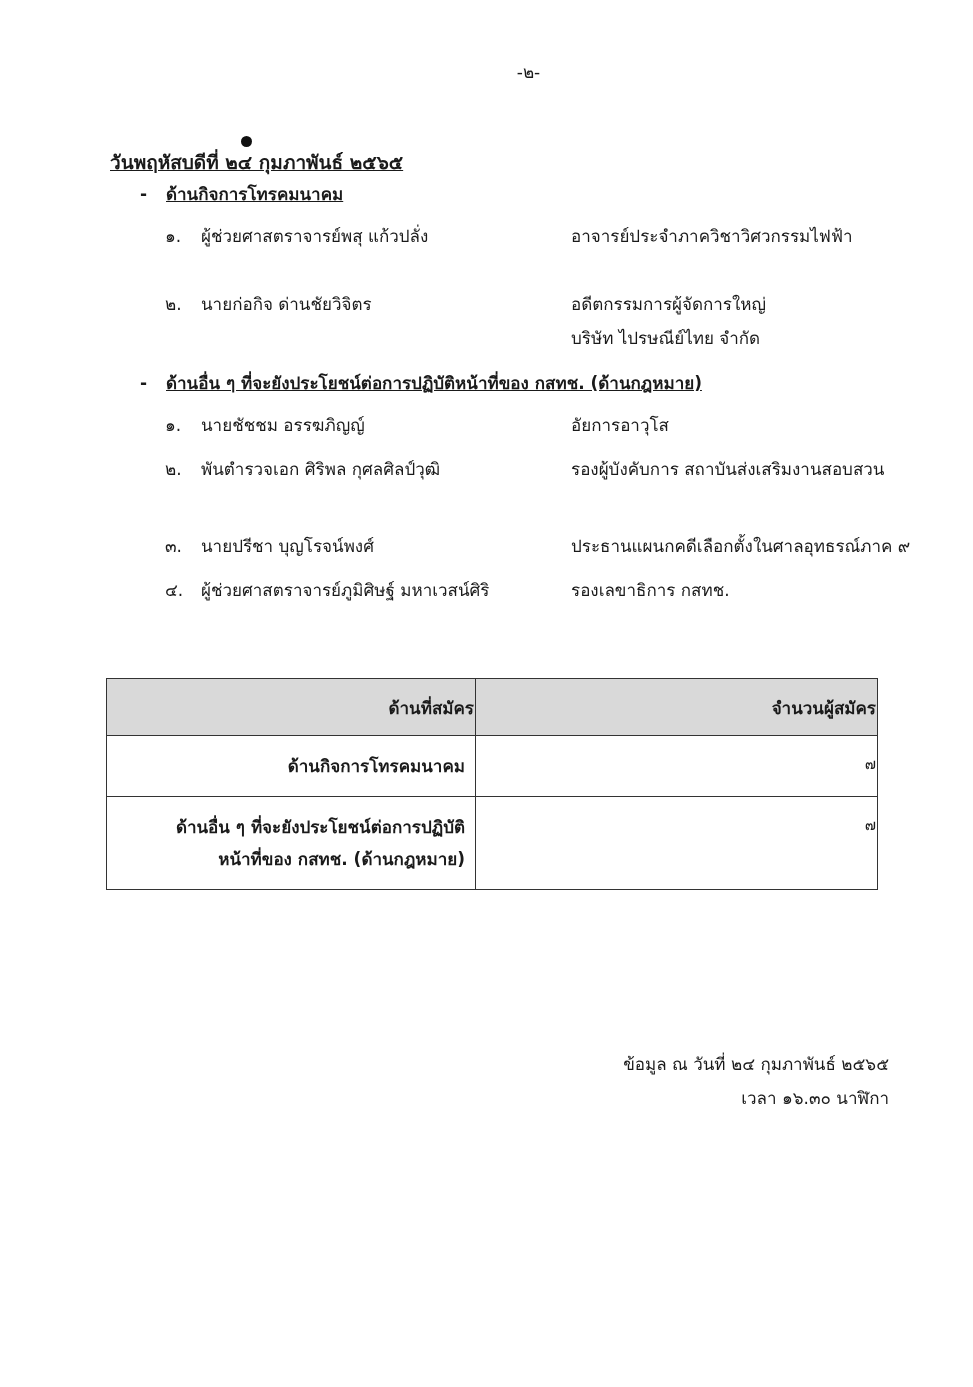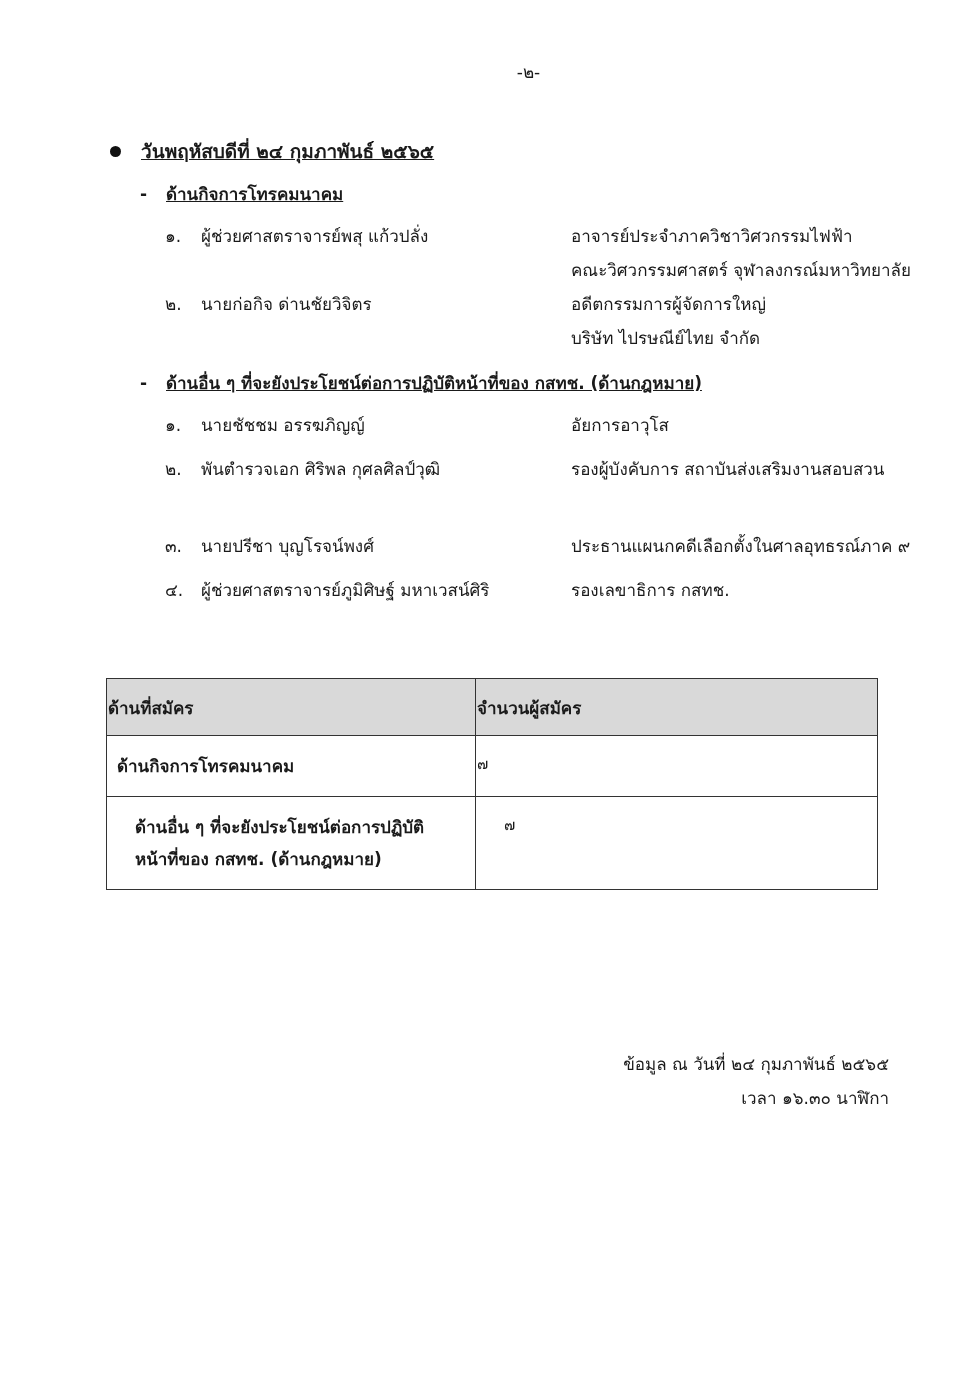--- a/index.html
+++ b/index.html
@@ -6,21 +6,21 @@
   body {
     width: 973px; height: 1387px; position: relative; overflow: hidden;
     font-family: "DejaVu Sans", "Liberation Sans", sans-serif;
     color: #1a1a1a;
   }
   .page-number {
     position: absolute; top: 58px; left: 0; width: 1057px; text-align: center;
     font-size: 17px;
   }
   .bullet-row {
-    position: absolute; top: 136px; left: 110px; display: flex; align-items: center;
+    position: absolute; top: 136px; left: 110px; display: flex; align-items: center; flex-direction: column;
   }
   .bullet {
     width: 11px; height: 11px; border-radius: 50%; background: #111; margin-right: 20px;
   }
   .date-heading {
     font-size: 19px; font-weight: bold; text-decoration: underline;
   }
   .section-heading {
     position: absolute; left: 140px; display: flex; align-items: center;
     font-size: 17px; font-weight: bold;
@@ -33,21 +33,21 @@
   .member .num { position: absolute; left: 0; top: 0; }
   .member .name { position: absolute; left: 36px; top: 0; white-space: nowrap; }
   .member .pos { position: absolute; left: 368px; top: 0; white-space: nowrap; margin-left: 38px; }
   .member .pos div { height: 34px; }
 
   table.summary {
     position: absolute; top: 678px; left: 106px; width: 772px;
     border-collapse: collapse; font-size: 17px;
   }
   table.summary th, table.summary td {
-    border: 1.5px solid #333; text-align: left; vertical-align: top;
+    border: 1.5px solid #333; text-align: right; vertical-align: top;
   }
   table.summary th {
     background: #d9d9d9; font-weight: bold; height: 54px; vertical-align: middle;
   }
   table.summary th.c1 { width: 366px; }
   table.summary td.cat { font-weight: bold; padding: 14px 10px; line-height: 32px; }
   table.summary td.cnt { padding-top: 16px; font-size: 15px; }
   table.summary tr.r1 td { height: 24px; }
   table.summary tr.r2 td { height: 56px; padding-left: 28px; }
 
@@ -68,21 +68,20 @@
 <div class="section-heading" style="top:180px;">
   <span class="dash">-</span>
   <span class="title">ด้านกิจการโทรคมนาคม</span>
 </div>
 
 <div class="member" style="top:219px;">
   <span class="num">๑.</span>
   <span class="name">ผู้ช่วยศาสตราจารย์พสุ  แก้วปลั่ง</span>
   <div class="pos">
     <div>อาจารย์ประจำภาควิชาวิศวกรรมไฟฟ้า</div>
-    <div>คณะวิศวกรรมศาสตร์  จุฬาลงกรณ์มหาวิทยาลัย</div>
   </div>
 </div>
 
 <div class="member" style="top:287px;">
   <span class="num">๒.</span>
   <span class="name">นายก่อกิจ  ด่านชัยวิจิตร</span>
   <div class="pos">
     <div>อดีตกรรมการผู้จัดการใหญ่</div>
     <div>บริษัท  ไปรษณีย์ไทย  จำกัด</div>
   </div>

